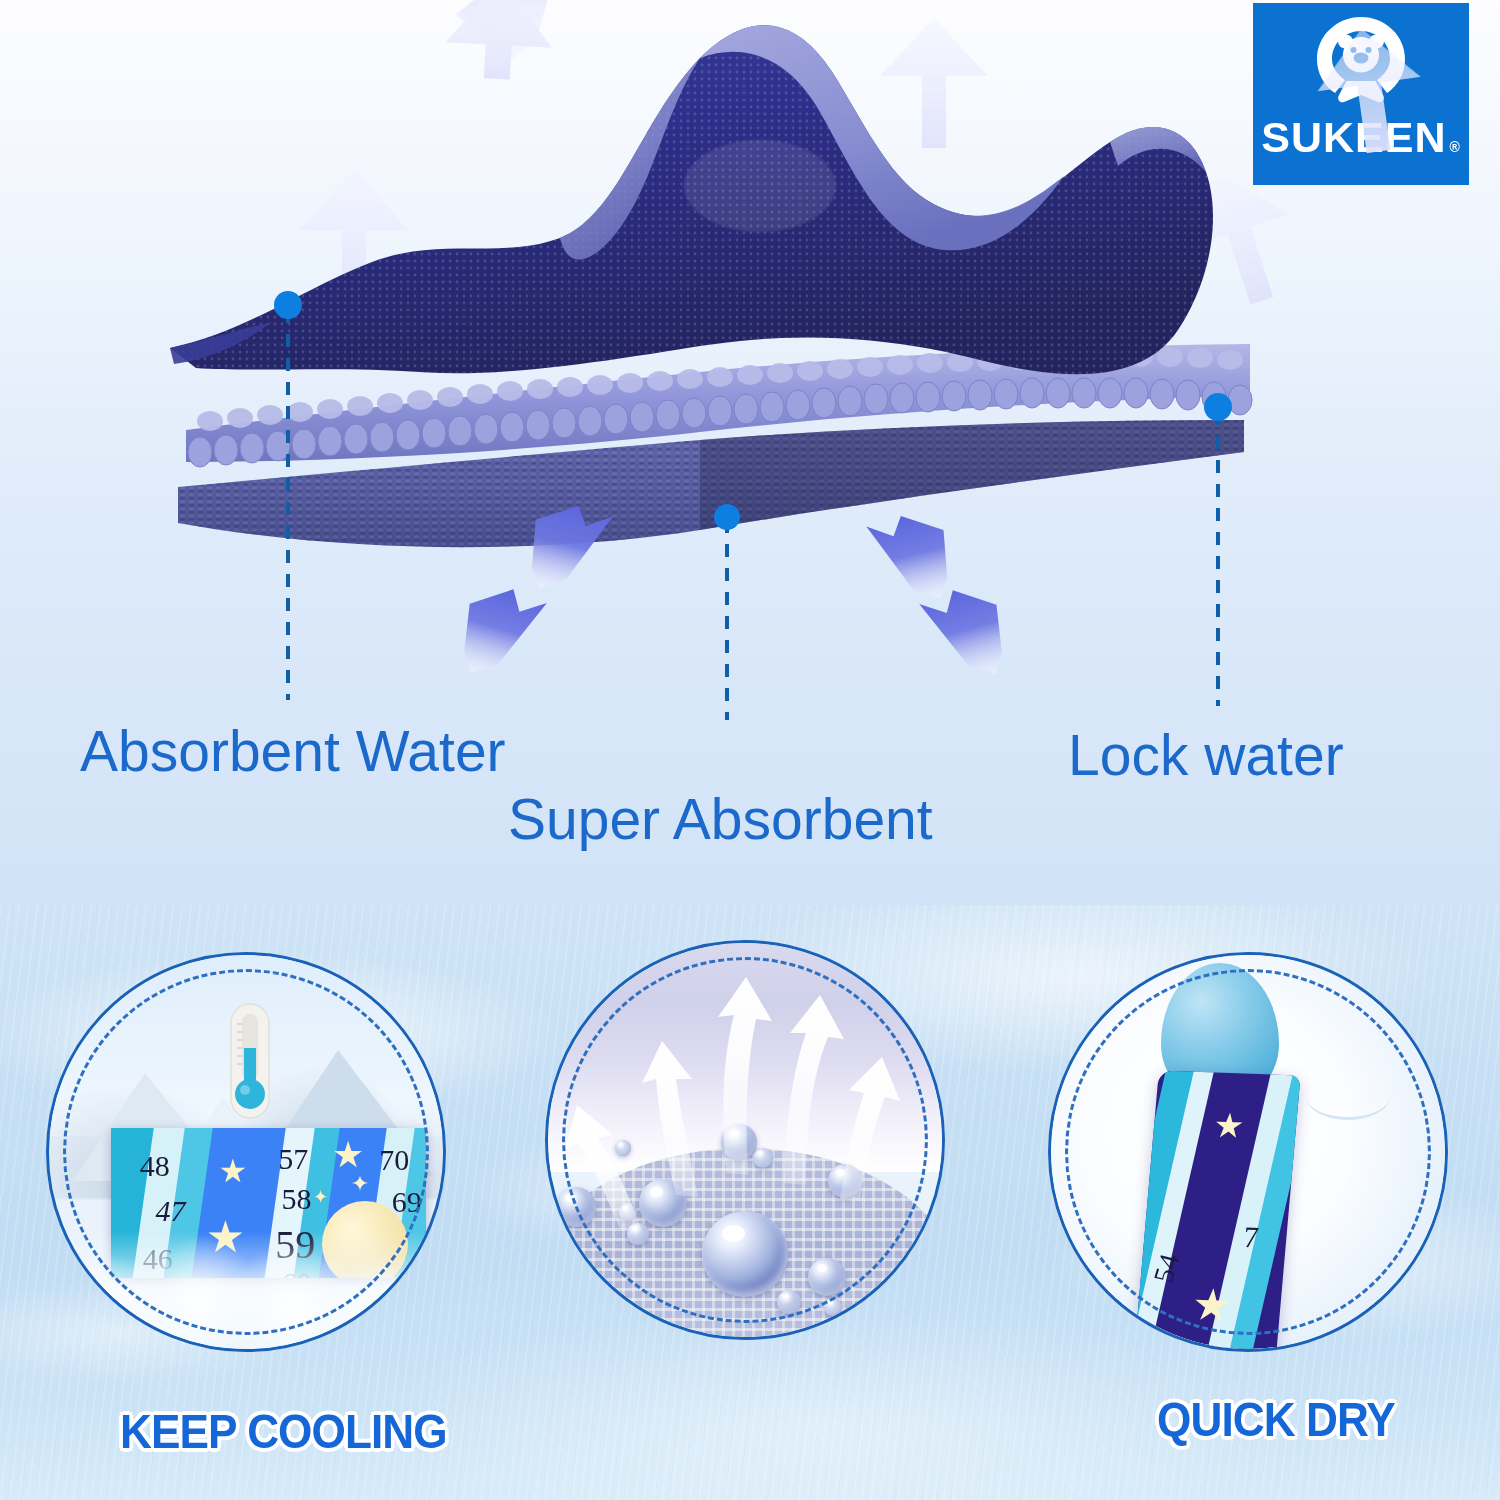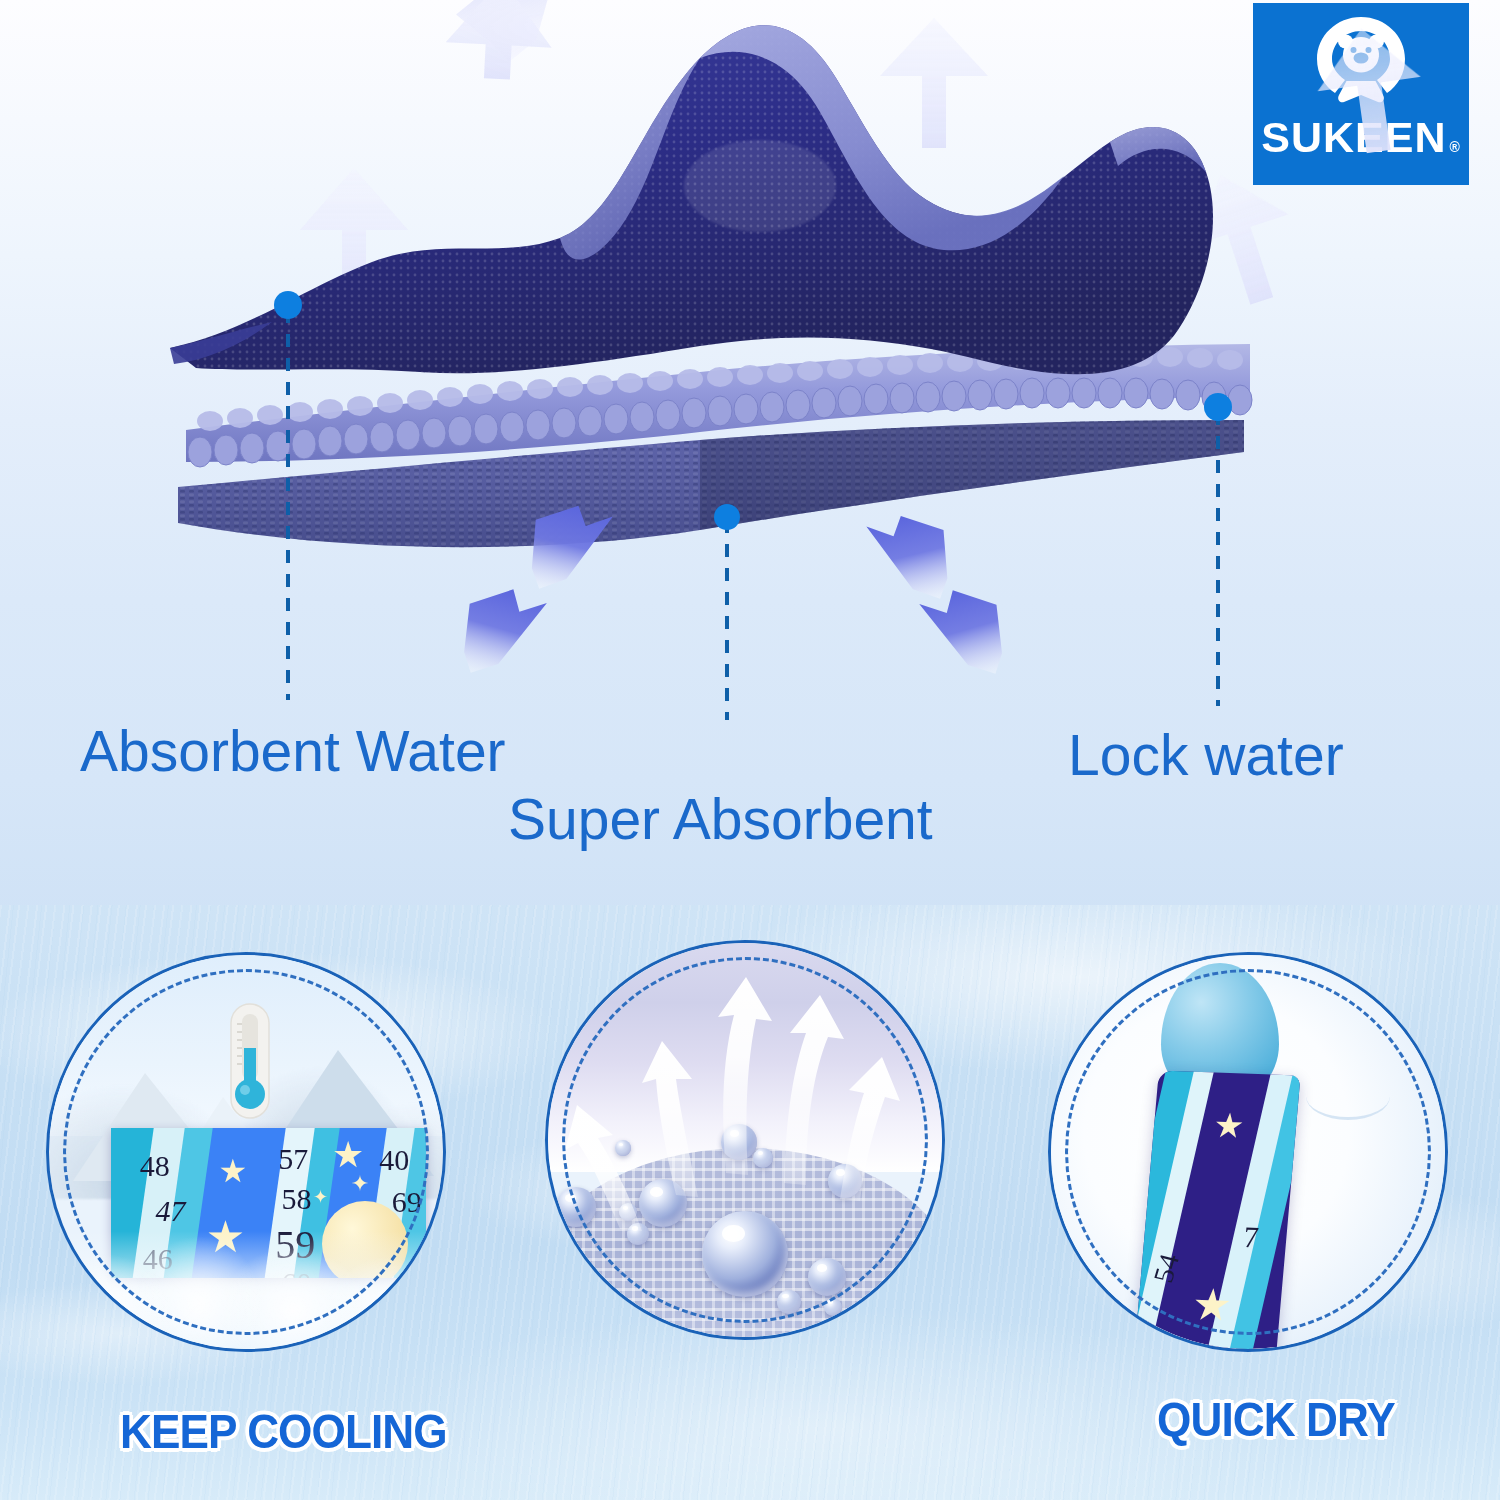--- a/index.html
+++ b/index.html
@@ -421,21 +421,21 @@
             <div class="tw-band" style="left:61%;width:8%;background:#3fc0e2;"></div>
             <div class="tw-band" style="left:84%;width:12%;background:#d7f1f8;"></div>
             <div class="tw-band" style="left:93%;width:9%;background:#4ec6e5;"></div>
             <div class="tw-num" style="left:9%;top:14%;">48</div>
             <div class="tw-num" style="left:14%;top:44%;font-style:italic;">47</div>
             <div class="tw-num" style="left:10%;top:76%;opacity:.6;">46</div>
             <div class="tw-num" style="left:53%;top:9%;">57</div>
             <div class="tw-num" style="left:54%;top:36%;">58</div>
             <div class="tw-num" style="left:52%;top:62%;font-size:40px;">59</div>
             <div class="tw-num" style="left:54%;top:92%;opacity:.5;">60</div>
-            <div class="tw-num" style="left:85%;top:10%;">40</div>
+            <div class="tw-num" style="left:85%;top:10%;">70</div>
             <div class="tw-num" style="left:89%;top:38%;">69</div>
             <div class="tw-star" style="left:34%;top:18%;font-size:32px;">★</div>
             <div class="tw-star" style="left:30%;top:58%;font-size:44px;">★</div>
             <div class="tw-star" style="left:70%;top:6%;font-size:36px;">★</div>
             <div class="tw-star" style="left:76%;top:30%;font-size:22px;">✦</div>
             <div class="tw-star" style="left:64%;top:40%;font-size:18px;">✦</div>
             <div class="c1-moon"></div>
           </div>
 
           <div class="c1-ice"></div>

